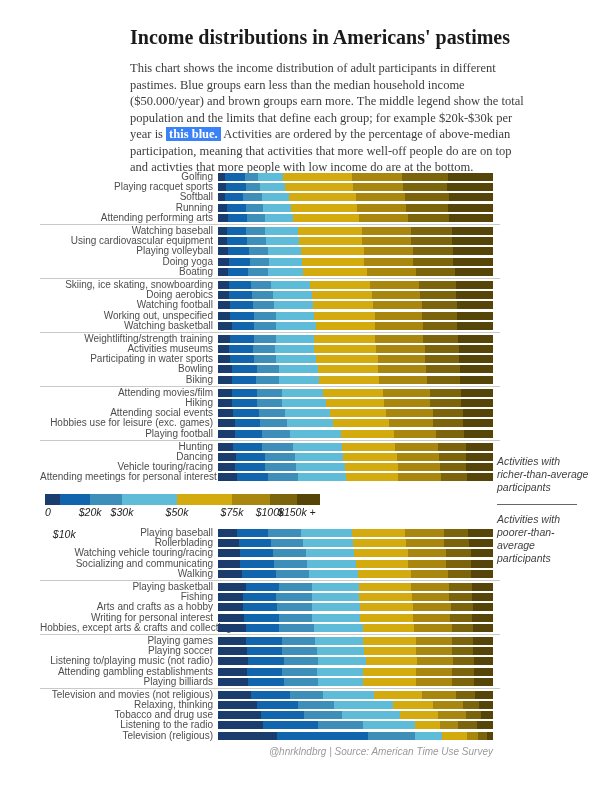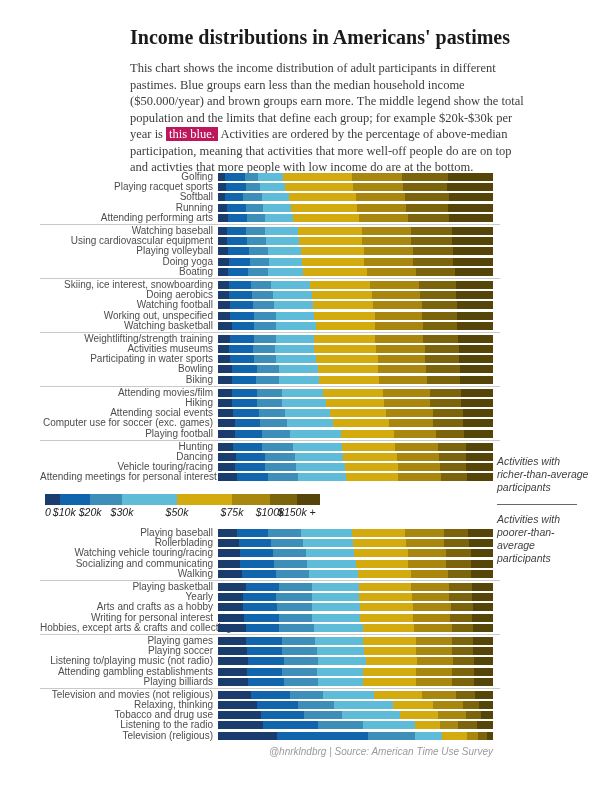--- a/index.html
+++ b/index.html
@@ -47,21 +47,21 @@
 </style>
 </head>
 <body>
 
 <div class="page">
 
   <div class="title">Income distributions in Americans' pastimes</div>
 
   <div class="subtitle">
     <span>This chart shows the income distribution of adult participants in different pastimes. Blue groups earn less than the median household income ($50.000/year) and brown groups earn more. The middle legend show the total population and the limits that define each group; for example $20k-$30k per year is</span>
-    <span class="hl" style="background: #be185d;">this blue.</span>
+    <span class="hl" style="background: #3b82f6; font-weight: bold;">this blue.</span>
     <span>Activities are ordered by the percentage of above-median participation, meaning that activities that more well-off people do are on top and activties that more people with low income do are at the bottom.</span>
   </div>
 
   <div class="chart" id="top-chart">
       <div class="group">
         <div class="row">
           <div class="rowlabel">Golfing</div>
           <div class="bar">
             <div class="seg" title="$0-10k" style="width: 2.4%; background: rgb(26, 61, 109);"></div>
             <div class="seg" title="$10k-20k" style="width: 7.3%; background: rgb(16, 101, 173);"></div>
@@ -188,21 +188,21 @@
             <div class="seg" title="$30k-50k" style="width: 12.7%; background: rgb(95, 188, 217);"></div>
             <div class="seg" title="$50k-75k" style="width: 23.3%; background: rgb(212, 171, 15);"></div>
             <div class="seg" title="$75k-100k" style="width: 17.8%; background: rgb(169, 135, 14);"></div>
             <div class="seg" title="$100k-150k" style="width: 14.2%; background: rgb(123, 100, 12);"></div>
             <div class="seg" title="$150k+" style="width: 13.8%; background: rgb(85, 69, 8);"></div>
           </div>
         </div>
       </div>
       <div class="group">
         <div class="row">
-          <div class="rowlabel">Skiing, ice interest, snowboarding</div>
+          <div class="rowlabel">Skiing, ice skating, snowboarding</div>
           <div class="bar">
             <div class="seg" title="$0-10k" style="width: 4%; background: rgb(26, 61, 109);"></div>
             <div class="seg" title="$10k-20k" style="width: 8%; background: rgb(16, 101, 173);"></div>
             <div class="seg" title="$20k-30k" style="width: 7.3%; background: rgb(61, 142, 185);"></div>
             <div class="seg" title="$30k-50k" style="width: 14.2%; background: rgb(95, 188, 217);"></div>
             <div class="seg" title="$50k-75k" style="width: 21.8%; background: rgb(212, 171, 15);"></div>
             <div class="seg" title="$75k-100k" style="width: 17.8%; background: rgb(169, 135, 14);"></div>
             <div class="seg" title="$100k-150k" style="width: 13.4%; background: rgb(123, 100, 12);"></div>
             <div class="seg" title="$150k+" style="width: 13.5%; background: rgb(85, 69, 8);"></div>
           </div>
@@ -361,21 +361,21 @@
             <div class="seg" title="$10k-20k" style="width: 9.5%; background: rgb(16, 101, 173);"></div>
             <div class="seg" title="$20k-30k" style="width: 9.4%; background: rgb(61, 142, 185);"></div>
             <div class="seg" title="$30k-50k" style="width: 16.3%; background: rgb(95, 188, 217);"></div>
             <div class="seg" title="$50k-75k" style="width: 20.4%; background: rgb(212, 171, 15);"></div>
             <div class="seg" title="$75k-100k" style="width: 17.1%; background: rgb(169, 135, 14);"></div>
             <div class="seg" title="$100k-150k" style="width: 10.9%; background: rgb(123, 100, 12);"></div>
             <div class="seg" title="$150k+" style="width: 10.9%; background: rgb(85, 69, 8);"></div>
           </div>
         </div>
         <div class="row">
-          <div class="rowlabel">Computer use for soccer (exc. games)</div>
+          <div class="rowlabel">Hobbies use for leisure (exc. games)</div>
           <div class="bar">
             <div class="seg" title="$0-10k" style="width: 6%; background: rgb(26, 61, 109);"></div>
             <div class="seg" title="$10k-20k" style="width: 9.3%; background: rgb(16, 101, 173);"></div>
             <div class="seg" title="$20k-30k" style="width: 9.8%; background: rgb(61, 142, 185);"></div>
             <div class="seg" title="$30k-50k" style="width: 16.7%; background: rgb(95, 188, 217);"></div>
             <div class="seg" title="$50k-75k" style="width: 20.4%; background: rgb(212, 171, 15);"></div>
             <div class="seg" title="$75k-100k" style="width: 16%; background: rgb(169, 135, 14);"></div>
             <div class="seg" title="$100k-150k" style="width: 10.9%; background: rgb(123, 100, 12);"></div>
             <div class="seg" title="$150k+" style="width: 10.9%; background: rgb(85, 69, 8);"></div>
           </div>
@@ -460,21 +460,21 @@
               <div class="seg" title="$20k-30k" style="width: 11.6%; background: rgb(61, 142, 185);"></div>
               <div class="seg" title="$30k-50k" style="width: 20%; background: rgb(95, 188, 217);"></div>
               <div class="seg" title="$50k-75k" style="width: 20%; background: rgb(212, 171, 15);"></div>
               <div class="seg" title="$75k-100k" style="width: 13.8%; background: rgb(169, 135, 14);"></div>
               <div class="seg" title="$100k-150k" style="width: 9.8%; background: rgb(123, 100, 12);"></div>
               <div class="seg" title="$150k+" style="width: 8.4%; background: rgb(85, 69, 8);"></div>
             </div>
           </div>
         <div class="ticks" id="ticks">
             <span class="tick" style="left: 0%;">0</span>
-            <span class="tick" style="left: 7%; transform: translateX(-50%);">$10k</span>
+            <span class="tick" style="left: 7%; transform: translateX(-50%); margin-top: 22px;">$10k</span>
             <span class="tick" style="left: 16.4%; transform: translateX(-50%);">$20k</span>
             <span class="tick" style="left: 28%; transform: translateX(-50%);">$30k</span>
             <span class="tick" style="left: 48%; transform: translateX(-50%);">$50k</span>
             <span class="tick" style="left: 68%; transform: translateX(-50%);">$75k</span>
             <span class="tick" style="left: 81.8%; transform: translateX(-50%);">$100k</span>
             <span class="tick" style="left: 91.6%; transform: translateX(-50%);">$150k +</span>
           </div>
       </div>
     </div>
   </div>
@@ -559,21 +559,21 @@
             <div class="seg" title="$10k-20k" style="width: 12%; background: rgb(16, 101, 173);"></div>
             <div class="seg" title="$20k-30k" style="width: 12%; background: rgb(61, 142, 185);"></div>
             <div class="seg" title="$30k-50k" style="width: 17.1%; background: rgb(95, 188, 217);"></div>
             <div class="seg" title="$50k-75k" style="width: 18.9%; background: rgb(212, 171, 15);"></div>
             <div class="seg" title="$75k-100k" style="width: 13.8%; background: rgb(169, 135, 14);"></div>
             <div class="seg" title="$100k-150k" style="width: 8.4%; background: rgb(123, 100, 12);"></div>
             <div class="seg" title="$150k+" style="width: 7.6%; background: rgb(85, 69, 8);"></div>
           </div>
         </div>
         <div class="row">
-          <div class="rowlabel">Yearly</div>
+          <div class="rowlabel">Fishing</div>
           <div class="bar">
             <div class="seg" title="$0-10k" style="width: 9.1%; background: rgb(26, 61, 109);"></div>
             <div class="seg" title="$10k-20k" style="width: 12%; background: rgb(16, 101, 173);"></div>
             <div class="seg" title="$20k-30k" style="width: 13.1%; background: rgb(61, 142, 185);"></div>
             <div class="seg" title="$30k-50k" style="width: 17.1%; background: rgb(95, 188, 217);"></div>
             <div class="seg" title="$50k-75k" style="width: 19.2%; background: rgb(212, 171, 15);"></div>
             <div class="seg" title="$75k-100k" style="width: 13.5%; background: rgb(169, 135, 14);"></div>
             <div class="seg" title="$100k-150k" style="width: 8.4%; background: rgb(123, 100, 12);"></div>
             <div class="seg" title="$150k+" style="width: 7.6%; background: rgb(85, 69, 8);"></div>
           </div>

